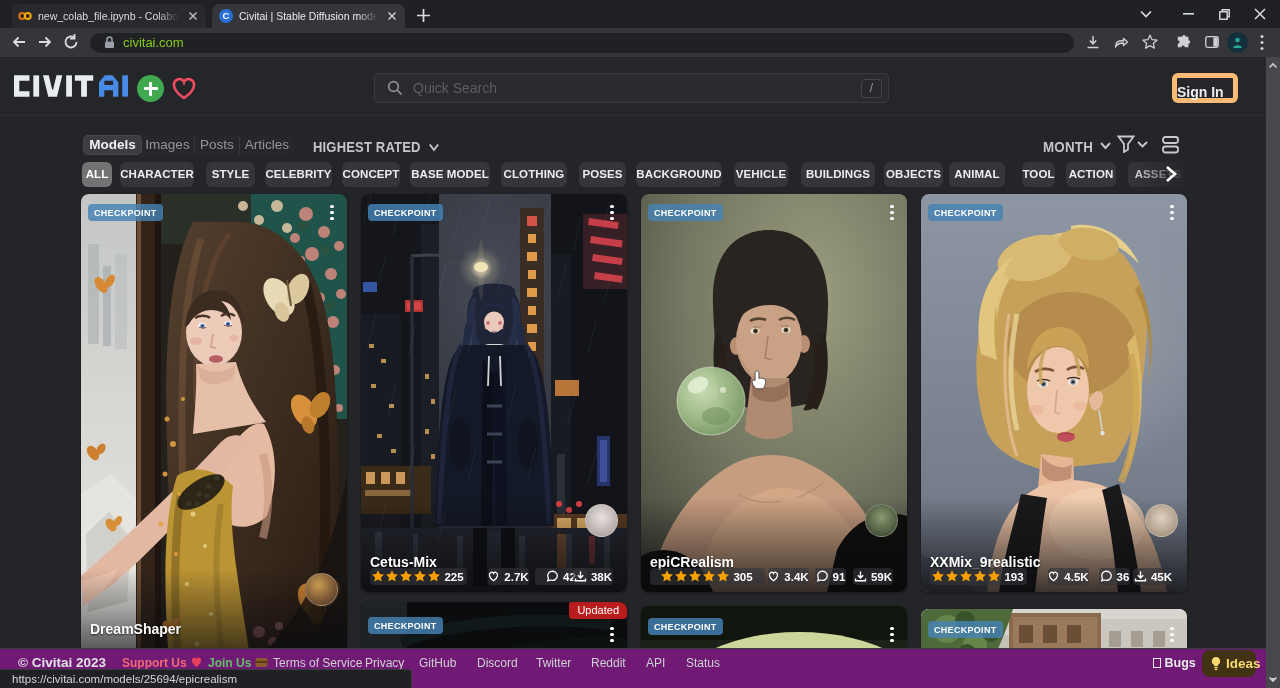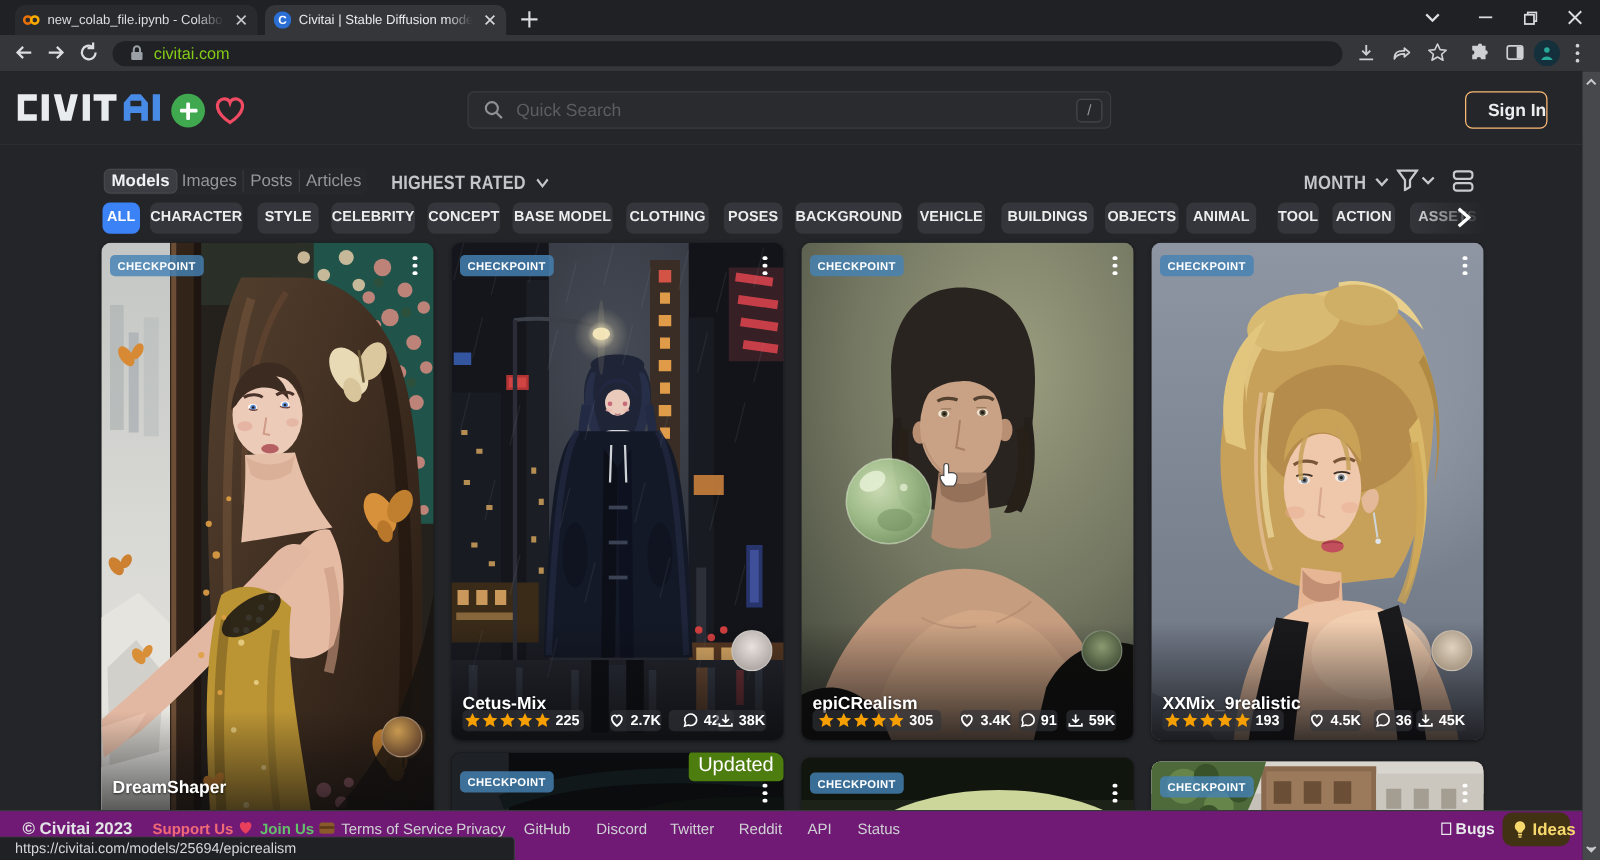--- a/index.html
+++ b/index.html
@@ -25,40 +25,40 @@
 #site{position:absolute;left:0;top:57px;width:1280px;height:631px;background:#242529;overflow:hidden}
 #siteheader{position:absolute;left:0;top:0;width:1266px;height:59px;background:#25262a;border-bottom:1px solid #2d2e33}
 #logo{position:absolute;left:14px;top:18px}
 #plusbtn{position:absolute;left:137px;top:18px;width:27px;height:27px;border-radius:50%;background:#40a94f}
 #plusbtn:after{content:"";position:absolute;left:6.5px;top:12px;width:14px;height:3px;background:#fff;border-radius:1px}
 #plusbtn:before{content:"";position:absolute;left:12px;top:6.5px;width:3px;height:14px;background:#fff;border-radius:1px}
 #hearthdr{position:absolute;left:170px;top:19px}
 #searchbar{position:absolute;left:374px;top:16px;width:515px;height:30px;background:#2a2b2f;border:1px solid #3a3b40;border-radius:5px;display:flex;align-items:center}
 #searchbar .ph{color:#5c5d61;font-size:14px;margin-left:10px}
 #slash{position:absolute;right:6px;top:5px;width:21px;height:19px;border:1px solid #46474c;border-radius:4px;background:#27282c;color:#97989c;font-size:12px;text-align:center;line-height:17px}
-#signin{position:absolute;left:1172px;top:16px;width:66px;height:30px;border:1px solid #fdba74;border-radius:6px;color:#eceded;font-size:14px;font-weight:bold;text-align:right;line-height:28px}
+#signin{position:absolute;left:1172px;top:16px;width:66px;height:30px;border:5px solid #fdba74;border-radius:6px;color:#eceded;font-size:14px;font-weight:bold;text-align:left;line-height:28px}
 
 #seg{position:absolute;left:84px;top:77px;height:22px;background:#26272b;border-radius:5px;display:flex;padding:2px 0}
 #seg .s{font-size:13.5px;color:#95969a;text-align:center;line-height:18px;border-right:1px solid #38393d}
 #seg .s:last-child{border-right:none}
 #seg .act{background:#3c3d42;color:#f0f1f2;font-weight:bold;border-radius:4px;border-right:none;box-shadow:0 0 0 1px #46474b}
 #hr{position:absolute;left:313px;top:81px;color:#c4c5c9;font-size:15.5px;font-weight:bold;letter-spacing:.2px;transform:scaleX(.84);transform-origin:left center;white-space:nowrap}
 #month{position:absolute;left:1043px;top:81px;color:#c4c5c9;font-size:15.5px;font-weight:bold;letter-spacing:.3px;transform:scaleX(.86);transform-origin:left center;white-space:nowrap}
 
 .chip{position:absolute;top:105px;height:25px;border-radius:6px;background:#35363b;color:#eceded;font-size:11.5px;font-weight:bold;text-align:center;line-height:25px;white-space:nowrap;letter-spacing:.1px;overflow:hidden}
-.chip.blue{background:#3b82f6;color:#fff}
+.chip.blue{background:#737373;color:#fff}
 #chipfade{position:absolute;left:1126px;top:104px;width:140px;height:27px;background:linear-gradient(90deg,rgba(36,37,41,0),#242529 45%)}
 #chiparrow{position:absolute;left:1160px;top:107px;width:20px;height:20px}
 
 .card{position:absolute;width:266px;border-radius:8px;overflow:hidden;background:#1f2024;box-shadow:0 1px 3px rgba(0,0,0,.4)}
 .card svg.img{display:block}
 .badge{position:absolute;left:7px;top:10px;background:rgba(70,130,180,.82);color:#fff;font-size:9px;font-weight:bold;letter-spacing:.3px;padding:3.5px 6px;border-radius:4px}
 .dots{position:absolute;right:7px;top:8px;width:16px;height:20px}
 .dots i{display:block;width:3.5px;height:3.5px;border-radius:50%;background:#fff;margin:2.5px auto}
-.updated{position:absolute;right:0px;top:-1px;background:#4d7c0f;color:#fff;font-size:16px;padding:3px 8px;border-radius:4px}
+.updated{position:absolute;right:0px;top:-1px;background:#b91c1c;color:#fff;font-size:11px;padding:3px 8px;border-radius:4px}
 .cgrad{position:absolute;left:0;bottom:0;width:100%;height:95px;background:linear-gradient(180deg,rgba(10,10,12,0),rgba(10,10,12,.78))}
 .ctitle{position:absolute;left:9px;color:#fff;font-size:14px;font-weight:bold;text-shadow:0 1px 2px rgba(0,0,0,.7)}
 .stats{position:absolute;left:0;bottom:7px;width:266px;height:17px}
 .pill{position:absolute;height:17px;background:rgba(50,52,58,.62);border-radius:4px;display:flex;align-items:center;justify-content:center;color:#fff;font-size:11.5px;font-weight:bold}
 .pill svg{flex:none}
 .pill .t{margin-left:4px}
 .avatar{position:absolute;right:9px;bottom:55px;width:33px;height:33px;border-radius:50%;overflow:hidden;border:1px solid rgba(255,255,255,.25)}
 
 #footer{position:absolute;left:0;top:591px;width:1266px;height:40px;background:#701a75;border-top:1px solid #38393d}
 #footer .l{position:absolute;top:7px;font-size:12px;color:#cfd0d3;letter-spacing:0}
@@ -649,21 +649,21 @@
     <div class="badge">CHECKPOINT</div>
     <div class="dots">
         <i></i>
         <i></i>
         <i></i>
       </div>
     <div class="cgrad"></div>
     <div class="avatar" style="background:radial-gradient(circle at 50% 40%,#8a9a70,#46523a 75%)"></div>
     <div class="ctitle" style="bottom:22px">epiCRealism</div>
     <div class="stats">
-      <div class="pill" style="left:8.5px;width:103px">
+      <div class="pill" style="left:8.5px;width:115px">
           <svg width="68" height="13" viewBox="0 0 68 13">
             <use href="#stars5"></use>
           </svg>
           <span class="t">305</span>
         </div>
       <div class="pill" style="left:126.5px;width:41px">
           <svg width="13" height="13" viewBox="0 0 13 13">
             <use href="#hearti"></use>
           </svg>
           <span class="t">3.4K</span>

